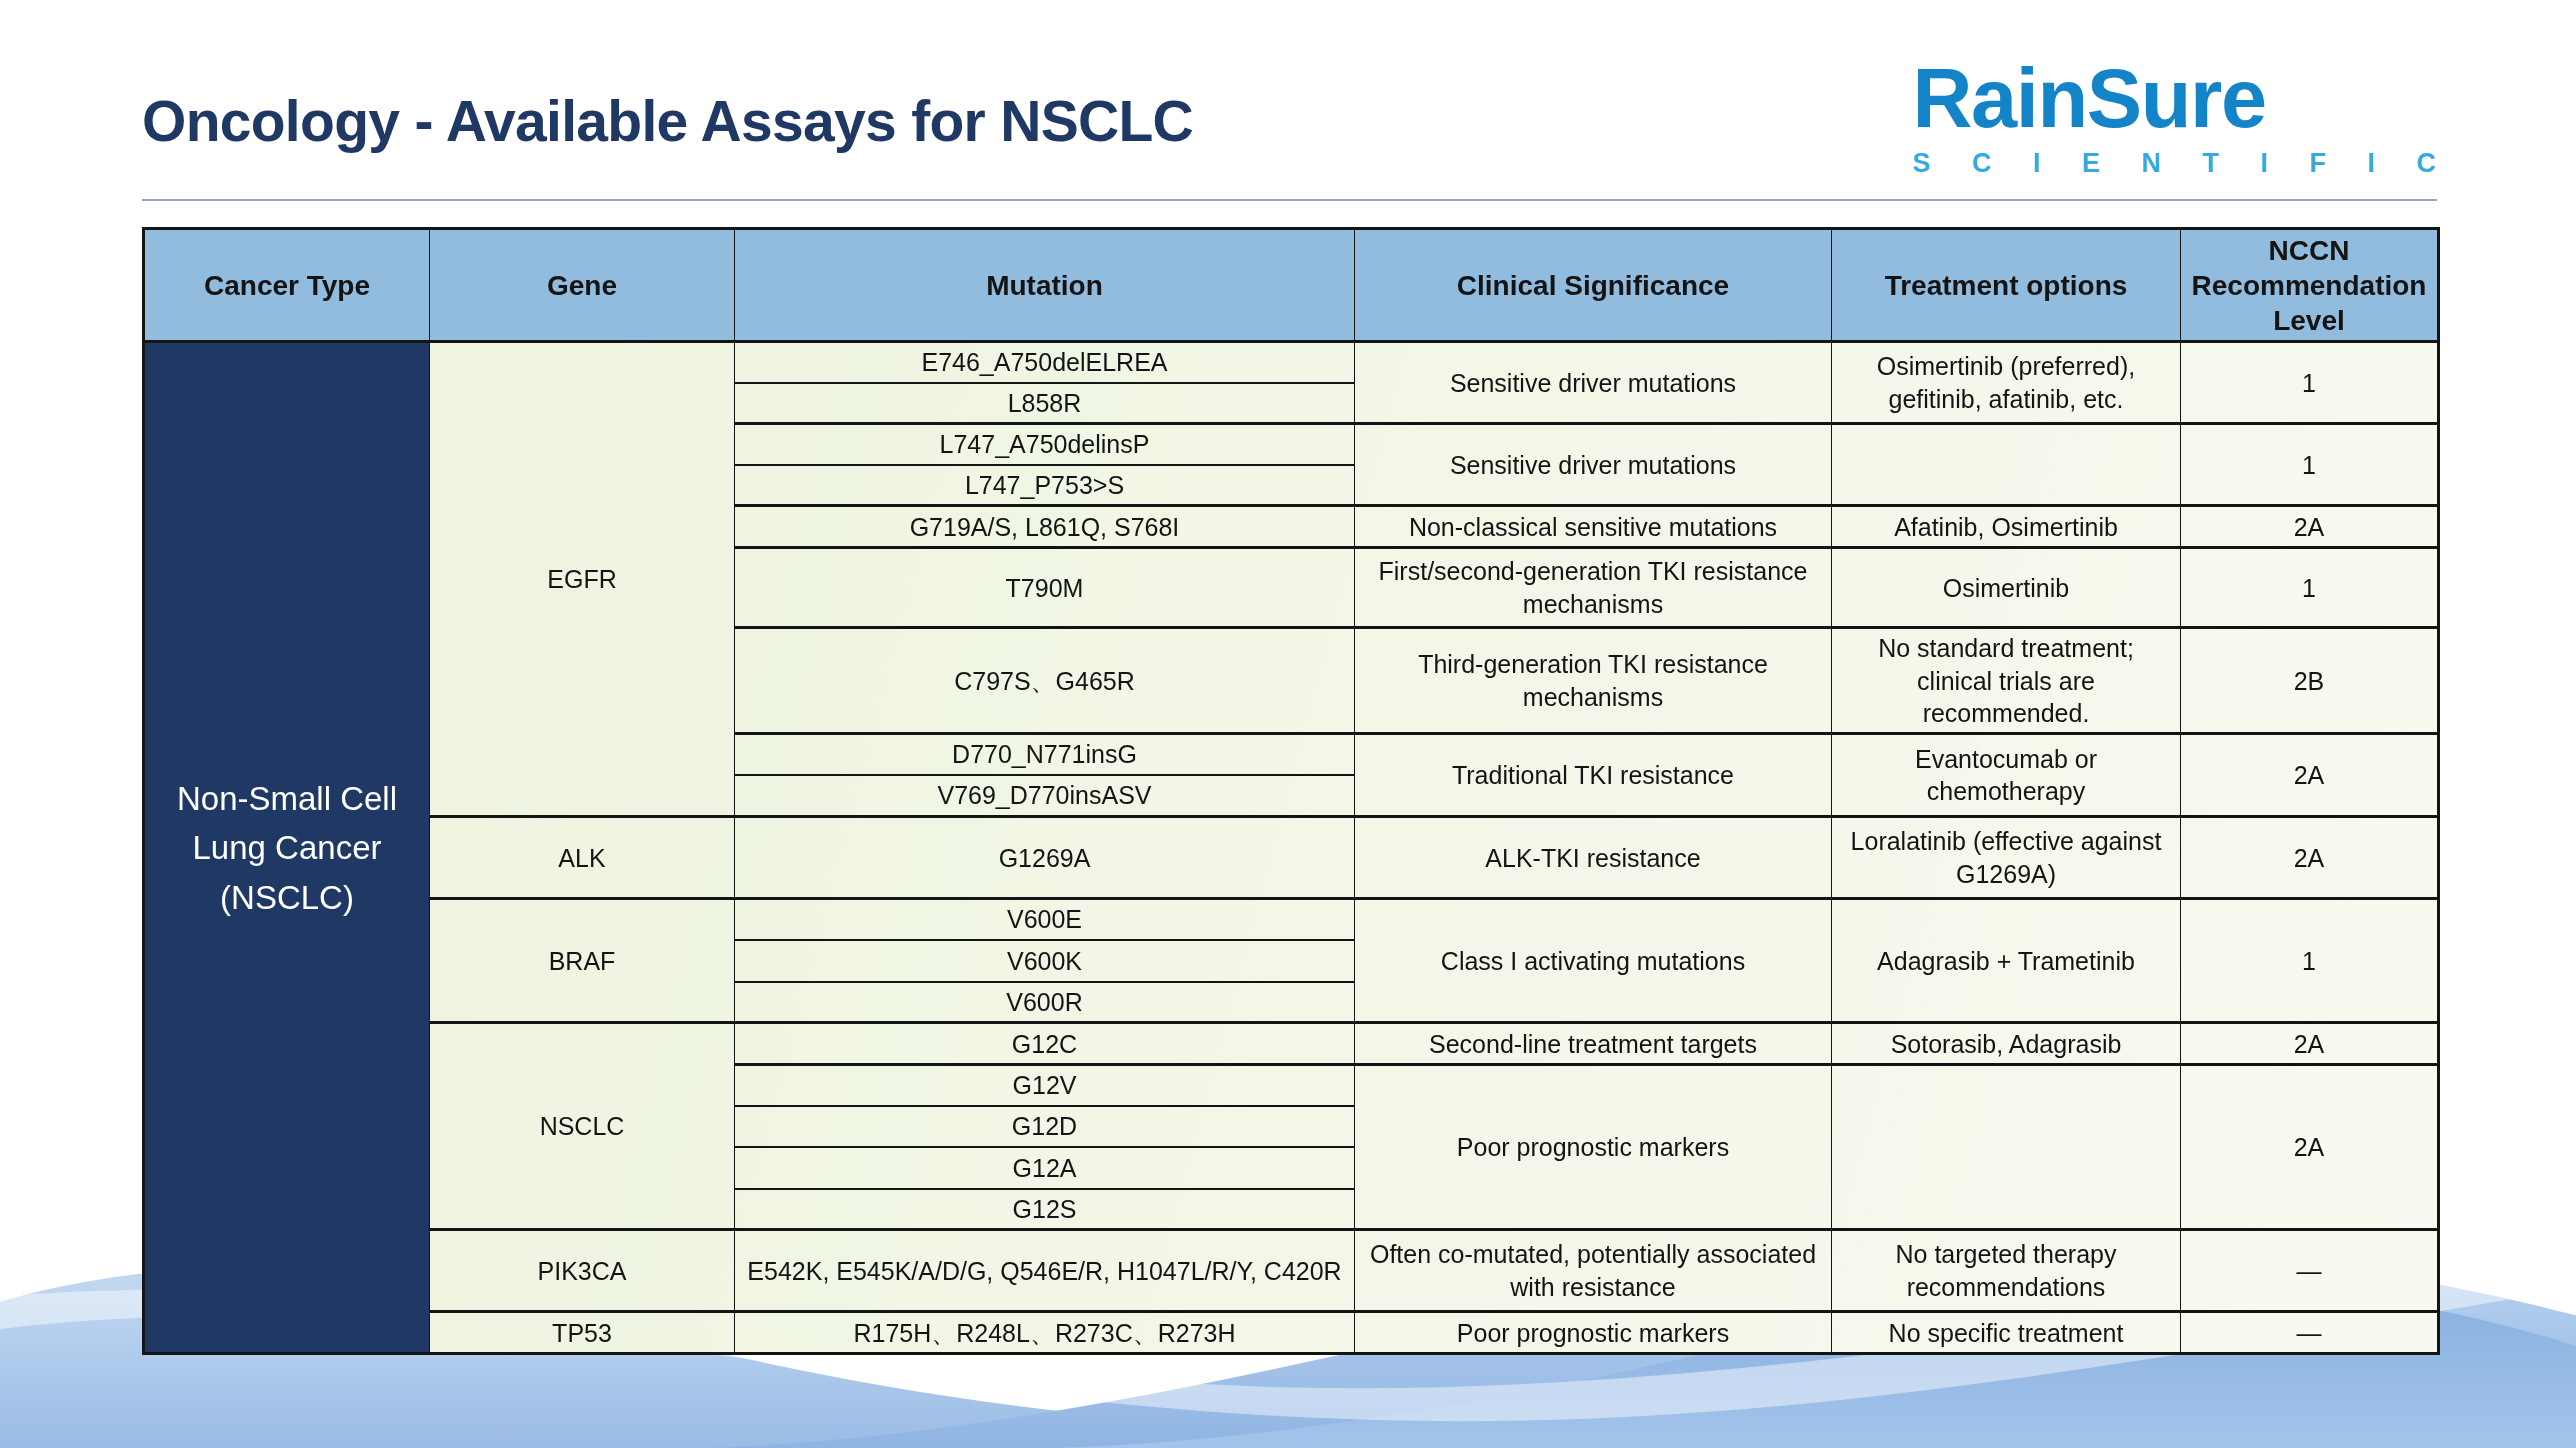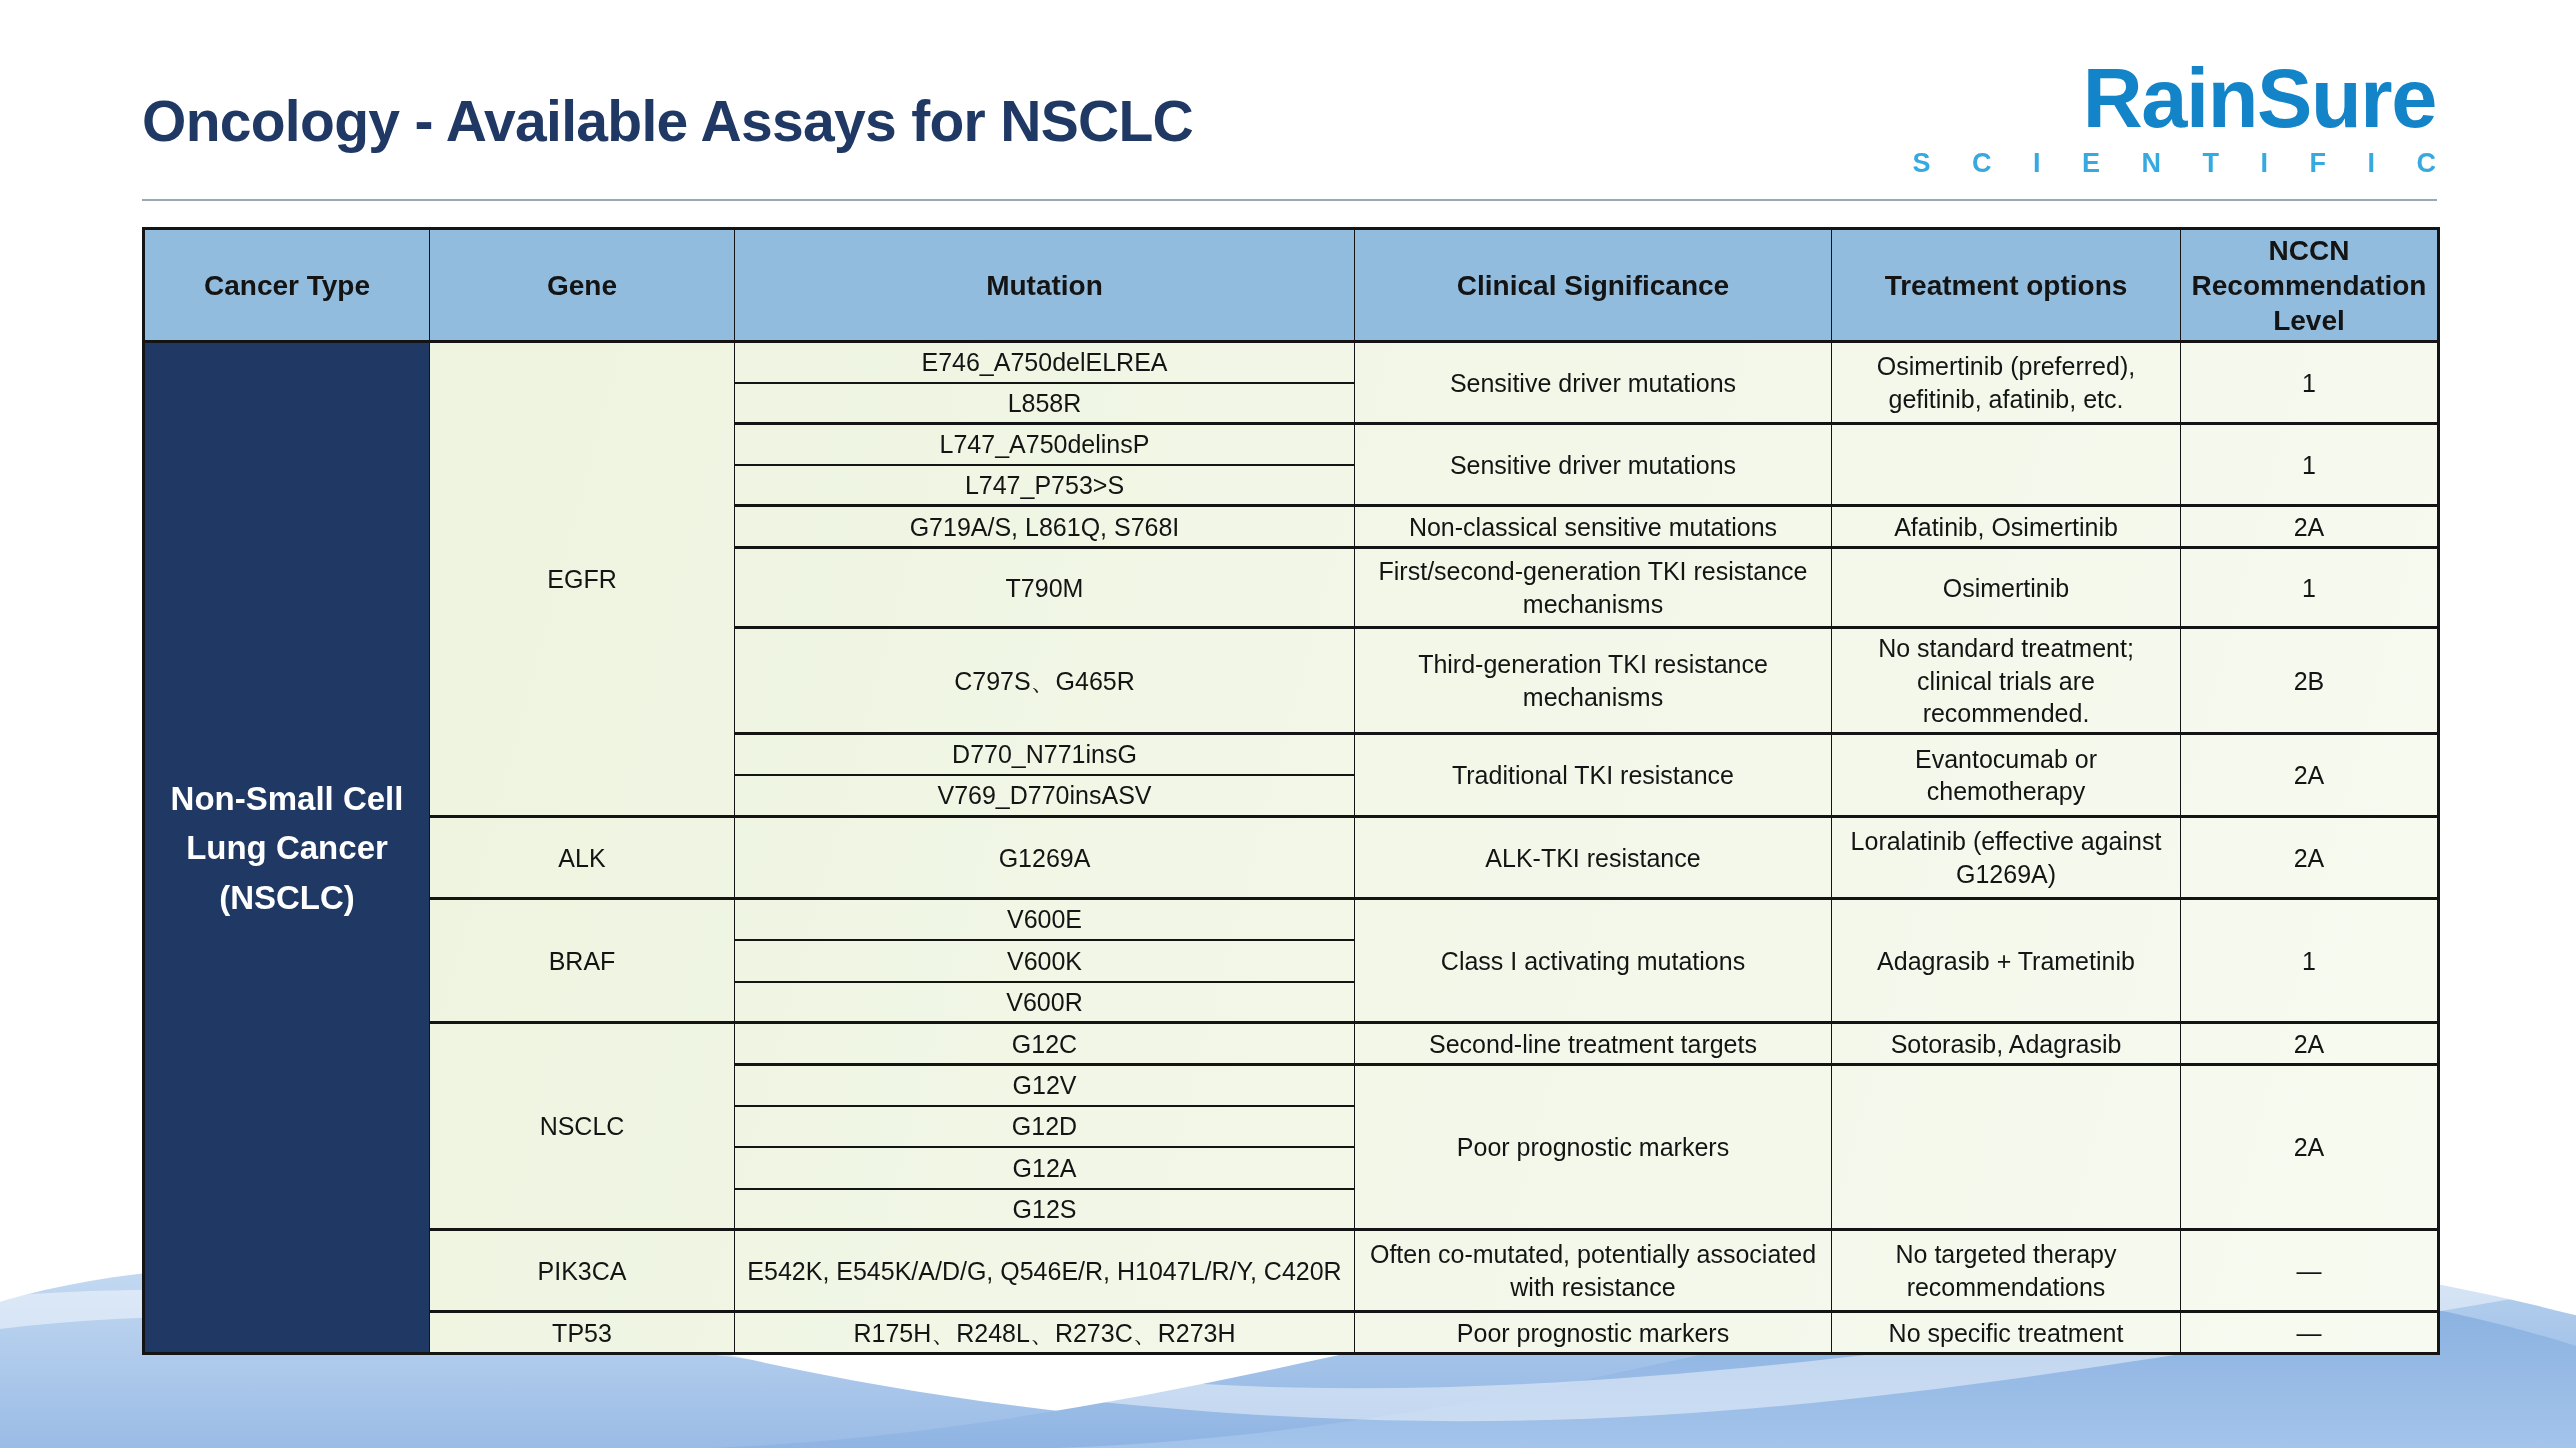--- a/index.html
+++ b/index.html
@@ -9,21 +9,21 @@
 
   
   .page-title{
     position:absolute; left:142px; top:76px;
     font-size:57px; font-weight:700; color:#1F3864; letter-spacing:-0.7px;margin-top:12px;
   }
   .title-rule{
     position:absolute; left:142px; top:199px; width:2295px; height:2px;
     background:#9AA7B6;
   }
-  .logo{ position:absolute; top:57px; right:140px; text-align:right; line-height:1; }
+  .logo{ position:absolute; top:57px; right:140px; text-align:left; line-height:1; }
   .logo-name{ font-size:83px; font-weight:700; color:#1484C9; letter-spacing:-1.4px; }
   .logo-tagline{ margin-top:9.5px; font-size:27px; font-weight:700; color:#36A9DF;
     letter-spacing:17px; margin-right:-17px; }
 
   
   .table-wrap{ position:absolute; left:142px; top:227px; width:2295px; z-index:2; }
   table{
     width:100%; border-collapse:collapse; table-layout:fixed;
     background:linear-gradient(105deg,#ECF3DC 0%,#F1F6E6 45%,#F7FAF0 100%);
     border:3.4px solid #141414;
@@ -35,21 +35,21 @@
     color:#141414; padding:2.7px 8.2px;
     font-size:25px; line-height:1.3;
     overflow:hidden;
   }
   thead th{
     height:86px; background:#92BCDE; font-weight:700; font-size:28px; line-height:1.25;
     border-bottom-width:3.4px;
   }
   tr.g > th, tr.g > td{ border-top-width:3.4px; }
   td.cancer{
-    background:#1F3864; color:#ffffff; font-weight:700; font-size:33px; line-height:1.5;
+    background:#1F3864; color:#ffffff; font-weight:400; font-size:33px; line-height:1.5;
     padding:5.5px 13.6px;
   }
   .h60{height:41px} .h62{height:42px} .h118{height:80px} .h150{height:102px} .h120{height:82px}
 
   
   .wave{ position:absolute; left:0; bottom:0; width:2576px; height:236px; z-index:1; }
 </style>
 </head>
 <body>
 

